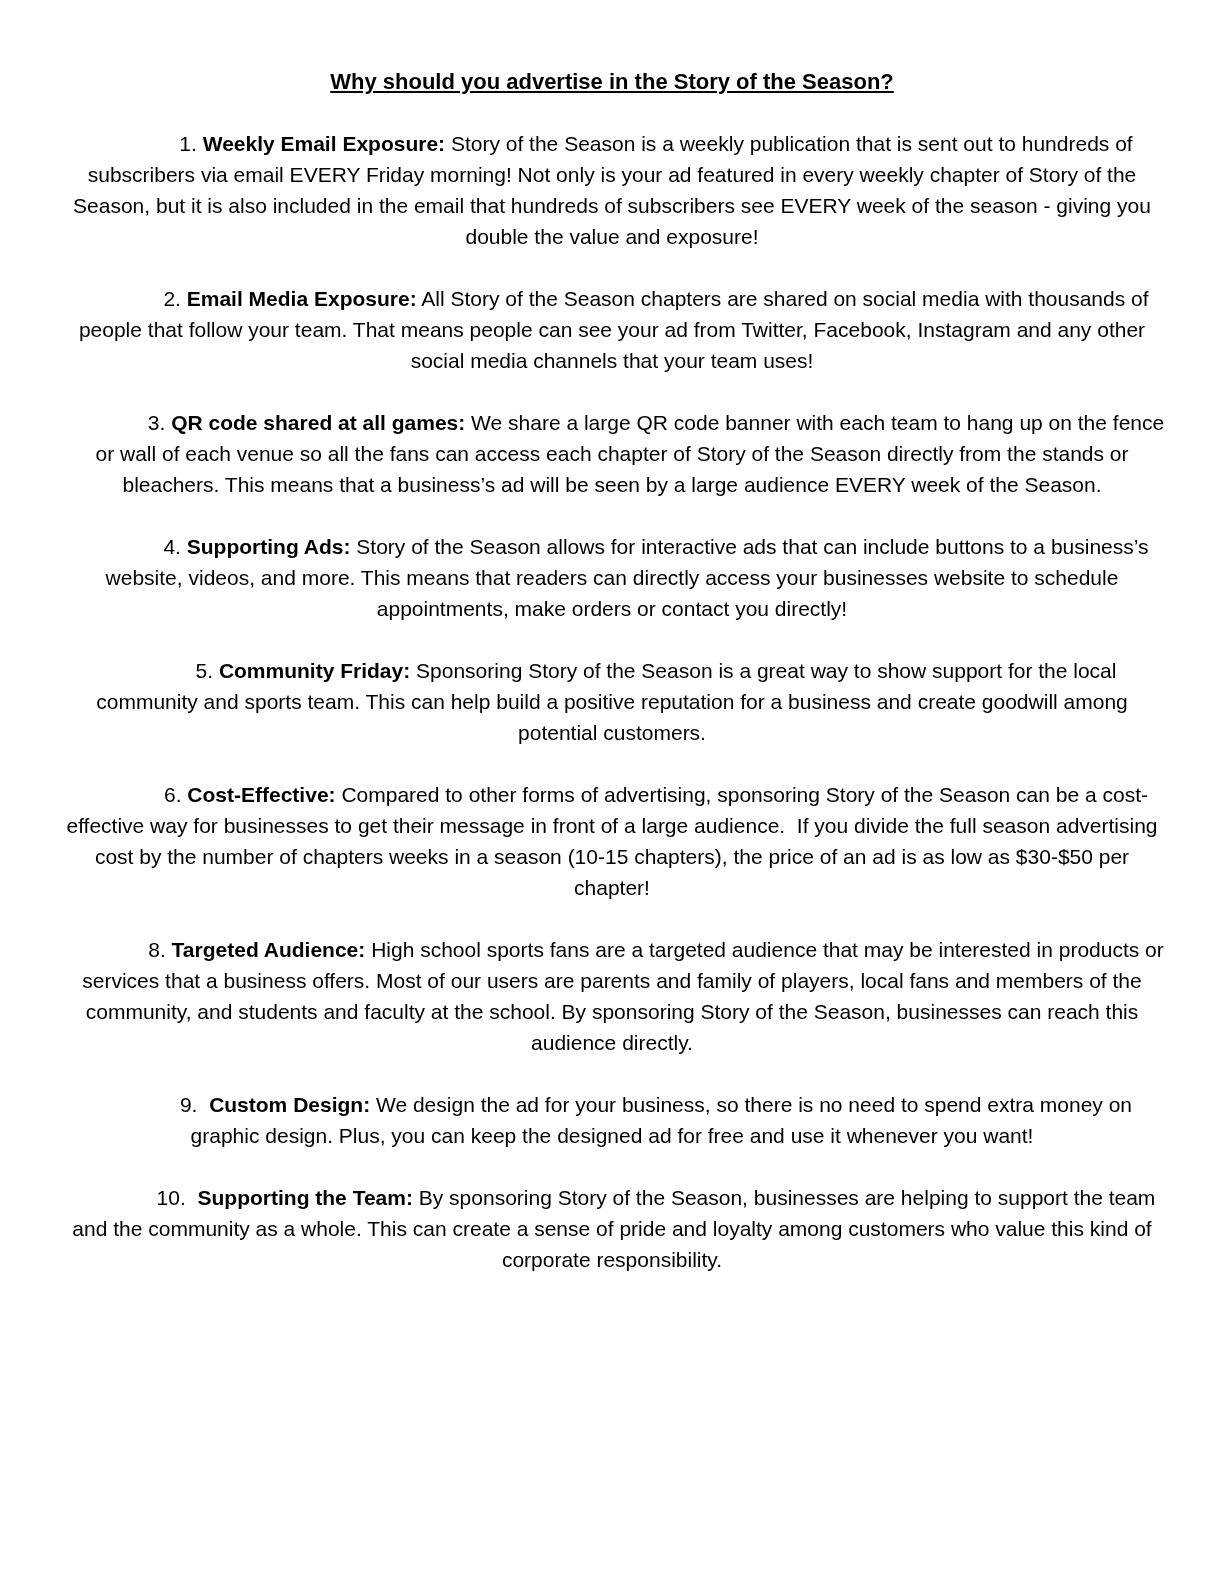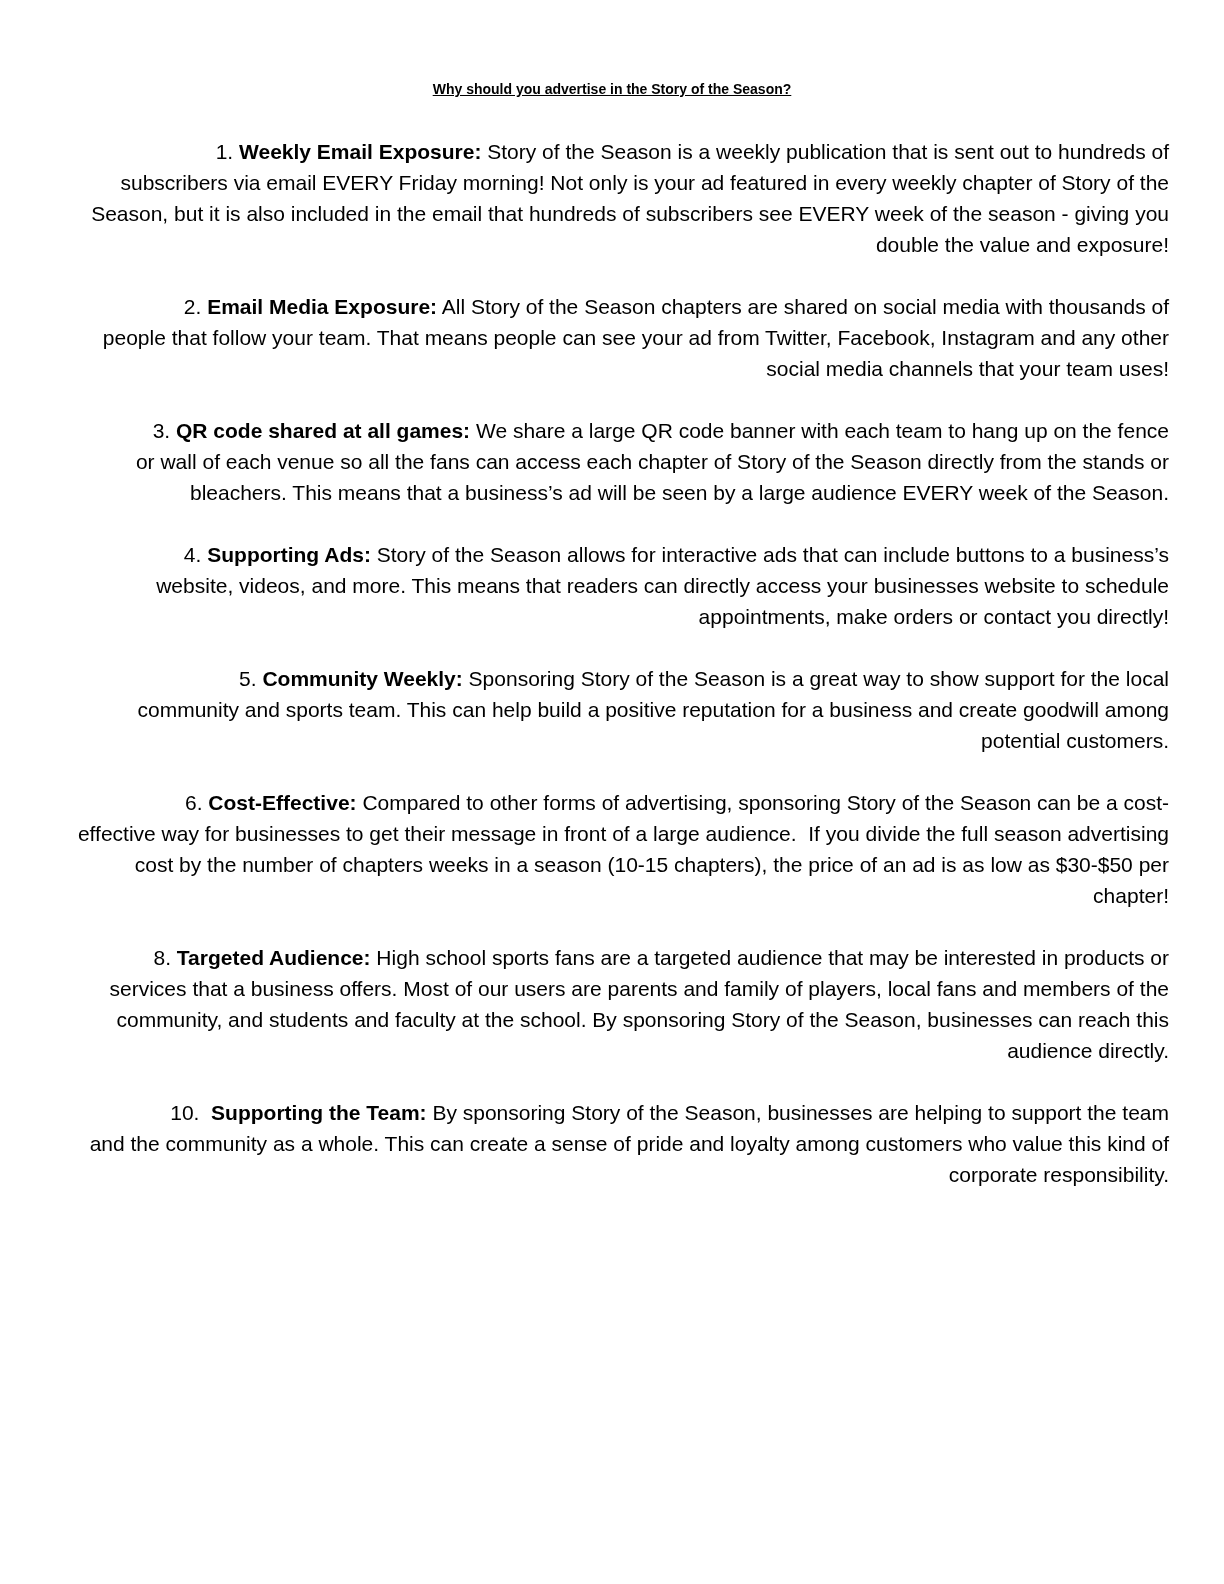--- a/index.html
+++ b/index.html
@@ -12,46 +12,47 @@
     min-height: 1584px;
     box-sizing: border-box;
     padding: 66px 55px 40px 55px;
     background: #ffffff;
     font-family: "Liberation Sans", sans-serif;
     font-size: 21px;
     line-height: 31px;
     color: #000000;
   }
   .doc-title {
-    font-size: 14px;
+    font-size: 22px;
     font-weight: bold;
     text-decoration: underline;
     text-align: center;
-    margin: 8px 0 31px 0;
+    margin: 0 0 31px 0;
     line-height: 31px;
   }
   .para {
     margin: 0 0 31px 0;
-    text-align: right;
+    text-align: center;
   }
   .para.indent {
     text-indent: 88px;
   }
   .bold {
     font-weight: bold;
   }
 </style>
 </head>
 <body>
 
 <div class="page">
   <h1 class="doc-title">Why should you advertise in the Story of the Season?</h1>
   <div>
       <p class="para indent"><span>1. </span><span class="bold">Weekly Email Exposure:</span><span> Story of the Season is a weekly publication that is sent out to hundreds of subscribers via email EVERY Friday morning! Not only is your ad featured in every weekly chapter of Story of the Season, but it is also included in the email that hundreds of subscribers see EVERY week of the season - giving you double the value and exposure!</span></p>
       <p class="para indent"><span>2. </span><span class="bold">Email Media Exposure:</span><span> All Story of the Season chapters are shared on social media with thousands of people that follow your team. That means people can see your ad from Twitter, Facebook, Instagram and any other social media channels that your team uses!</span></p>
       <p class="para indent"><span>3. </span><span class="bold">QR code shared at all games:</span><span> We share a large QR code banner with each team to hang up on the fence or wall of each venue so all the fans can access each chapter of Story of the Season directly from the stands or bleachers. This means that a business’s ad will be seen by a large audience EVERY week of the Season.</span></p>
       <p class="para indent"><span>4. </span><span class="bold">Supporting Ads:</span><span> Story of the Season allows for interactive ads that can include buttons to a business’s website, videos, and more. This means that readers can directly access your businesses website to schedule appointments, make orders or contact you directly!</span></p>
-      <p class="para indent"><span>5. </span><span class="bold">Community Weekly:</span><span> Sponsoring Story of the Season is a great way to show support for the local community and sports team. This can help build a positive reputation for a business and create goodwill among potential customers.</span></p>
+      <p class="para indent"><span>5. </span><span class="bold">Community Friday:</span><span> Sponsoring Story of the Season is a great way to show support for the local community and sports team. This can help build a positive reputation for a business and create goodwill among potential customers.</span></p>
       <p class="para indent"><span>6. </span><span class="bold">Cost-Effective:</span><span> Compared to other forms of advertising, sponsoring Story of the Season can be a cost-effective way for businesses to get their message in front of a large audience.&nbsp; If you divide the full season advertising cost by the number of chapters weeks in a season (10-15 chapters), the price of an ad is as low as $30-$50 per chapter!</span></p>
       <p class="para indent"><span>8. </span><span class="bold">Targeted Audience:</span><span> High school sports fans are a targeted audience that may be interested in products or services that a business offers. Most of our users are parents and family of players, local fans and members of the community, and students and faculty at the school. By sponsoring Story of the Season, businesses can reach this audience directly.</span></p>
+      <p class="para indent"><span>9.&nbsp; </span><span class="bold">Custom Design:</span><span> We design the ad for your business, so there is no need to spend extra money on graphic design. Plus, you can keep the designed ad for free and use it whenever you want!</span></p>
       <p class="para indent"><span>10.&nbsp; </span><span class="bold">Supporting the Team:</span><span> By sponsoring Story of the Season, businesses are helping to support the team and the community as a whole. This can create a sense of pride and loyalty among customers who value this kind of corporate responsibility.</span></p>
     </div>
 </div>
 
 </body></html>

